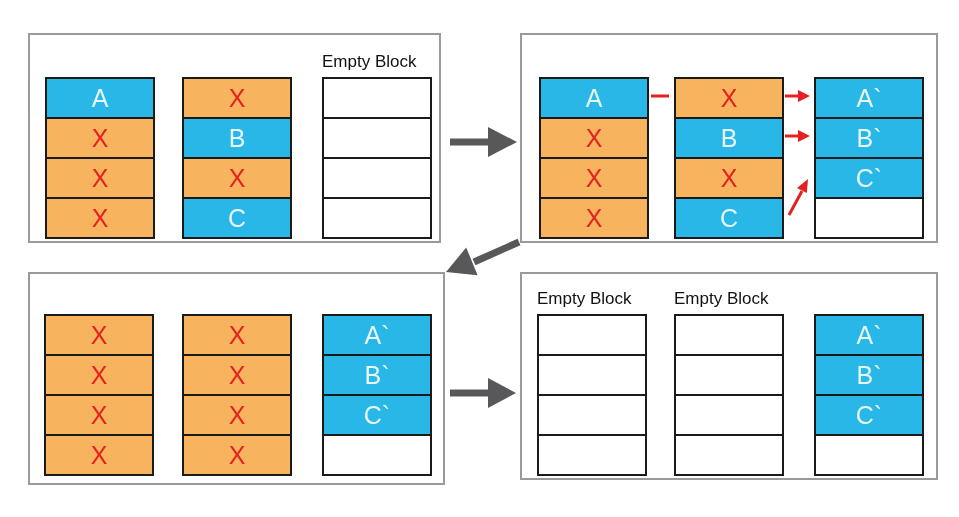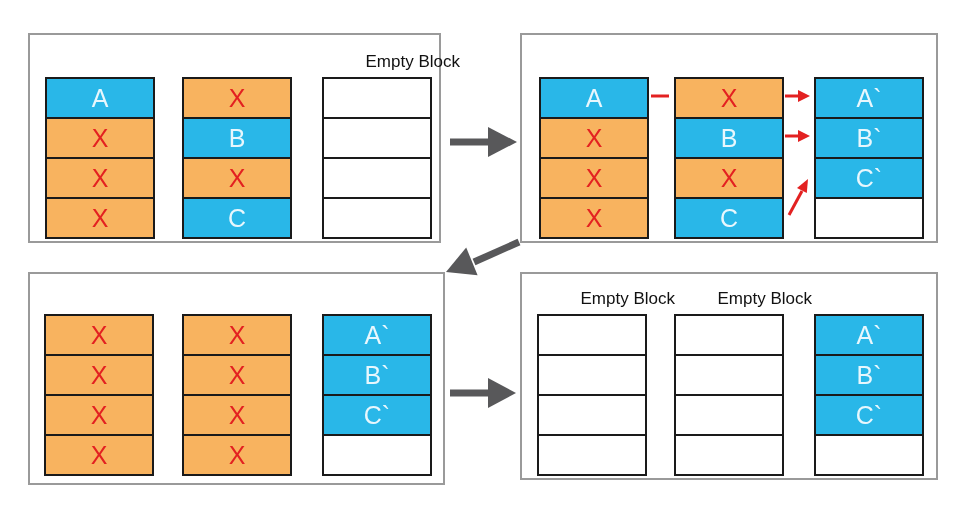--- a/index.html
+++ b/index.html
@@ -1,20 +1,20 @@
 <!DOCTYPE html>
 <html style="--validFill: #29b7e8; --staleFill: #f8b35f; --red: #e32121; --arrowGray: #58585a; --panelBorder: #9a9a9a; --cellBorder: #1a1a1a; --lightText: #e8f7fd; --labelText: #111111; --background: #ffffff;"><head>
 <meta charset="utf-8">
 <style>
   html,body{margin:0;padding:0;background:#ffffff;font-family:"Liberation Sans",sans-serif;}
   .canvas{position:relative;width:959px;height:517px;background:var(--background,#fff);overflow:hidden;}
   .panel{position:absolute;border:2px solid var(--panelBorder,#9a9a9a);background:var(--background,#fff);box-sizing:border-box;}
   .col{position:absolute;width:110px;}
-  .col-label{position:absolute;bottom:calc(100% + 5px);left:0;width:100%;text-align:right;
-    font-size:17px;color:var(--labelText,#111);white-space:nowrap;margin-left:28px;}
+  .col-label{position:absolute;bottom:calc(100% + 5px);left:0;width:100%;text-align:left;
+    font-size:17px;color:var(--labelText,#111);white-space:nowrap;}
   .cells{position:relative;}
   .cell{box-sizing:border-box;width:110px;height:42px;margin-top:-2px;border:2px solid var(--cellBorder,#1a1a1a);
     display:flex;align-items:center;justify-content:center;font-size:25px;line-height:1;}
   .cell:first-child{margin-top:0;}
   .cell--valid{background:var(--validFill,#29b7e8);color:var(--lightText,#e8f7fd);}
   .cell--stale{background:var(--staleFill,#f8b35f);color:var(--red,#e32121);}
   .cell--empty{background:var(--background,#ffffff);color:transparent;}
   .overlay{position:absolute;left:0;top:0;width:959px;height:517px;pointer-events:none;}
   .gray-arrow line{stroke:var(--arrowGray,#58585a);}
   .gray-arrow polygon{fill:var(--arrowGray,#58585a);}

